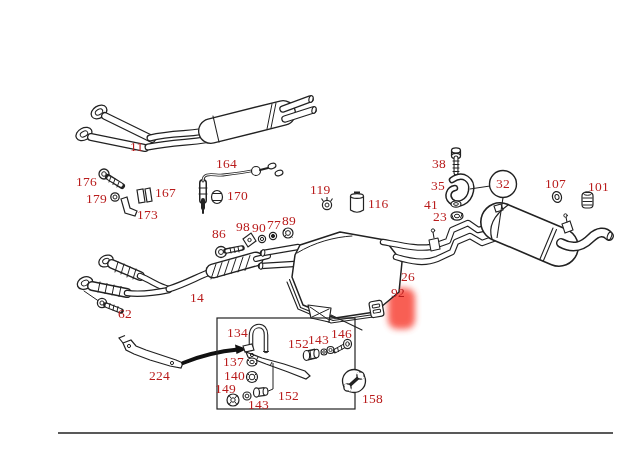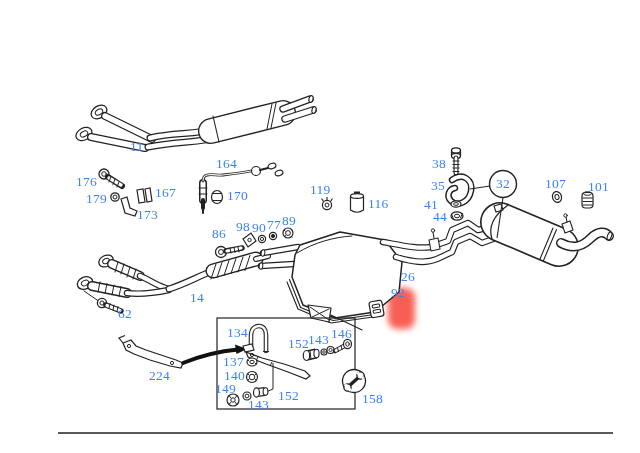--- a/index.html
+++ b/index.html
@@ -1,19 +1,19 @@
 <!DOCTYPE html>
 <html><head>
 <meta charset="utf-8">
 <style>
   html,body{margin:0;padding:0;background:#ffffff;}
   .stage{position:relative;width:640px;height:453px;background:#ffffff;overflow:hidden;
          font-family:"Liberation Serif", serif;}
   .stage svg{position:absolute;left:0;top:0;}
-  .pl{position:absolute;font-size:13.5px;line-height:14px;color:#3b82f6;letter-spacing:.3px;
+  .pl{position:absolute;font-size:13.5px;line-height:14px;color:#b91c1c;letter-spacing:.3px;
       white-space:nowrap;user-select:none;}
   .hotspot{position:absolute;left:386px;top:286px;width:31px;height:45px;border-radius:10px;}
 </style>
 </head>
 <body>
 
 <div class="stage">
 
 <svg width="640" height="453" viewBox="0 0 640 453">
   <defs>
@@ -339,21 +339,21 @@
 <span class="pl" style="left:282px;top:214px">89</span>
 <span class="pl" style="left:310px;top:183px">119</span>
 <span class="pl" style="left:368px;top:197px">116</span>
 <span class="pl" style="left:190px;top:291px">14</span>
 <span class="pl" style="left:118px;top:307px">62</span>
 <span class="pl" style="left:401px;top:270px">26</span>
 <span class="pl" style="left:391px;top:286px">92</span>
 <span class="pl" style="left:432px;top:157px">38</span>
 <span class="pl" style="left:431px;top:179px">35</span>
 <span class="pl" style="left:424px;top:198px">41</span>
-<span class="pl" style="left:433px;top:210px">44</span>
+<span class="pl" style="left:433px;top:210px">23</span>
 <span class="pl" style="left:496px;top:177px">32</span>
 <span class="pl" style="left:545px;top:177px">107</span>
 <span class="pl" style="left:588px;top:180px">101</span>
 <span class="pl" style="left:149px;top:369px">224</span>
 <span class="pl" style="left:227px;top:326px">134</span>
 <span class="pl" style="left:288px;top:337px">152</span>
 <span class="pl" style="left:308px;top:333px">143</span>
 <span class="pl" style="left:331px;top:327px">146</span>
 <span class="pl" style="left:223px;top:355px">137</span>
 <span class="pl" style="left:224px;top:369px">140</span>

